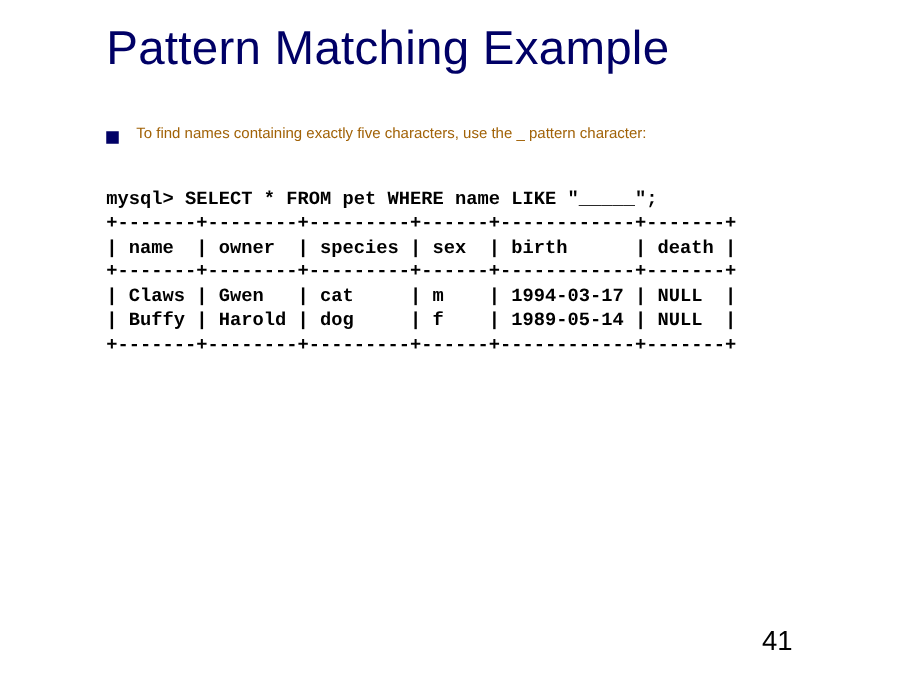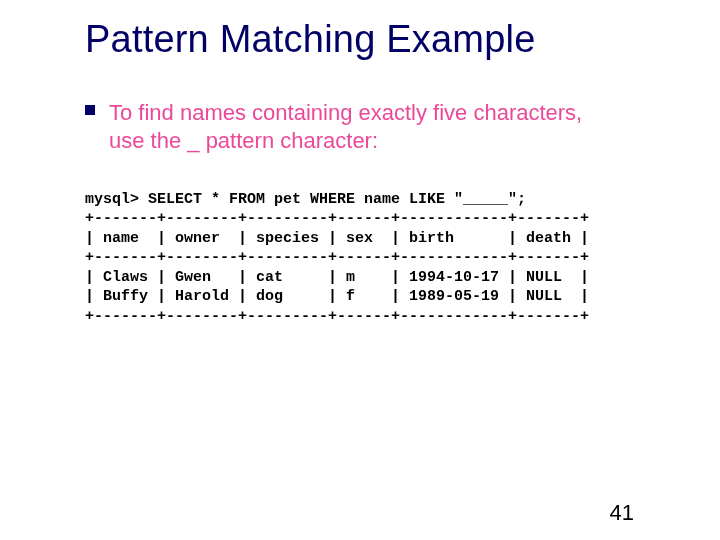--- a/index.html
+++ b/index.html
@@ -27,23 +27,23 @@
     letter-spacing: 0.2px;
   }
   .bullets {
     list-style: none;
     padding: 0;
     margin: 0 0 16px 0;
   }
   .bullets li {
     position: relative;
     padding-left: 24px;
-    font-size: 22px;
+    font-size: 12px;
     line-height: 1.25;
-    color: #ec4899;
+    color: #a16207;
   }
   .bullets li::before {
     content: "";
     position: absolute;
     left: 0;
     top: 6px;
     width: 10px;
     height: 10px;
     background: #000066;
   }
@@ -74,20 +74,20 @@
 
   <ul class="bullets">
     <li>To find names containing exactly five characters, use the _ pattern character:</li>
   </ul>
 
   <div class="mono-block">
 <span>mysql&gt; SELECT * FROM pet WHERE name LIKE "_____";</span>
 <span>+-------+--------+---------+------+------------+-------+</span>
 <span>| name  | owner  | species | sex  | birth      | death |</span>
 <span>+-------+--------+---------+------+------------+-------+</span>
-<span>| Claws | Gwen   | cat     | m    | 1994-10-17 | NULL  |</span>
-<span>| Buffy | Harold | dog     | f    | 1989-05-19 | NULL  |</span>
+<span>| Claws | Gwen   | cat     | m    | 1994-03-17 | NULL  |</span>
+<span>| Buffy | Harold | dog     | f    | 1989-05-14 | NULL  |</span>
 <span>+-------+--------+---------+------+------------+-------+</span>
   </div>
 
   <div class="page-number">41</div>
 
 </div>
 
 </body></html>

